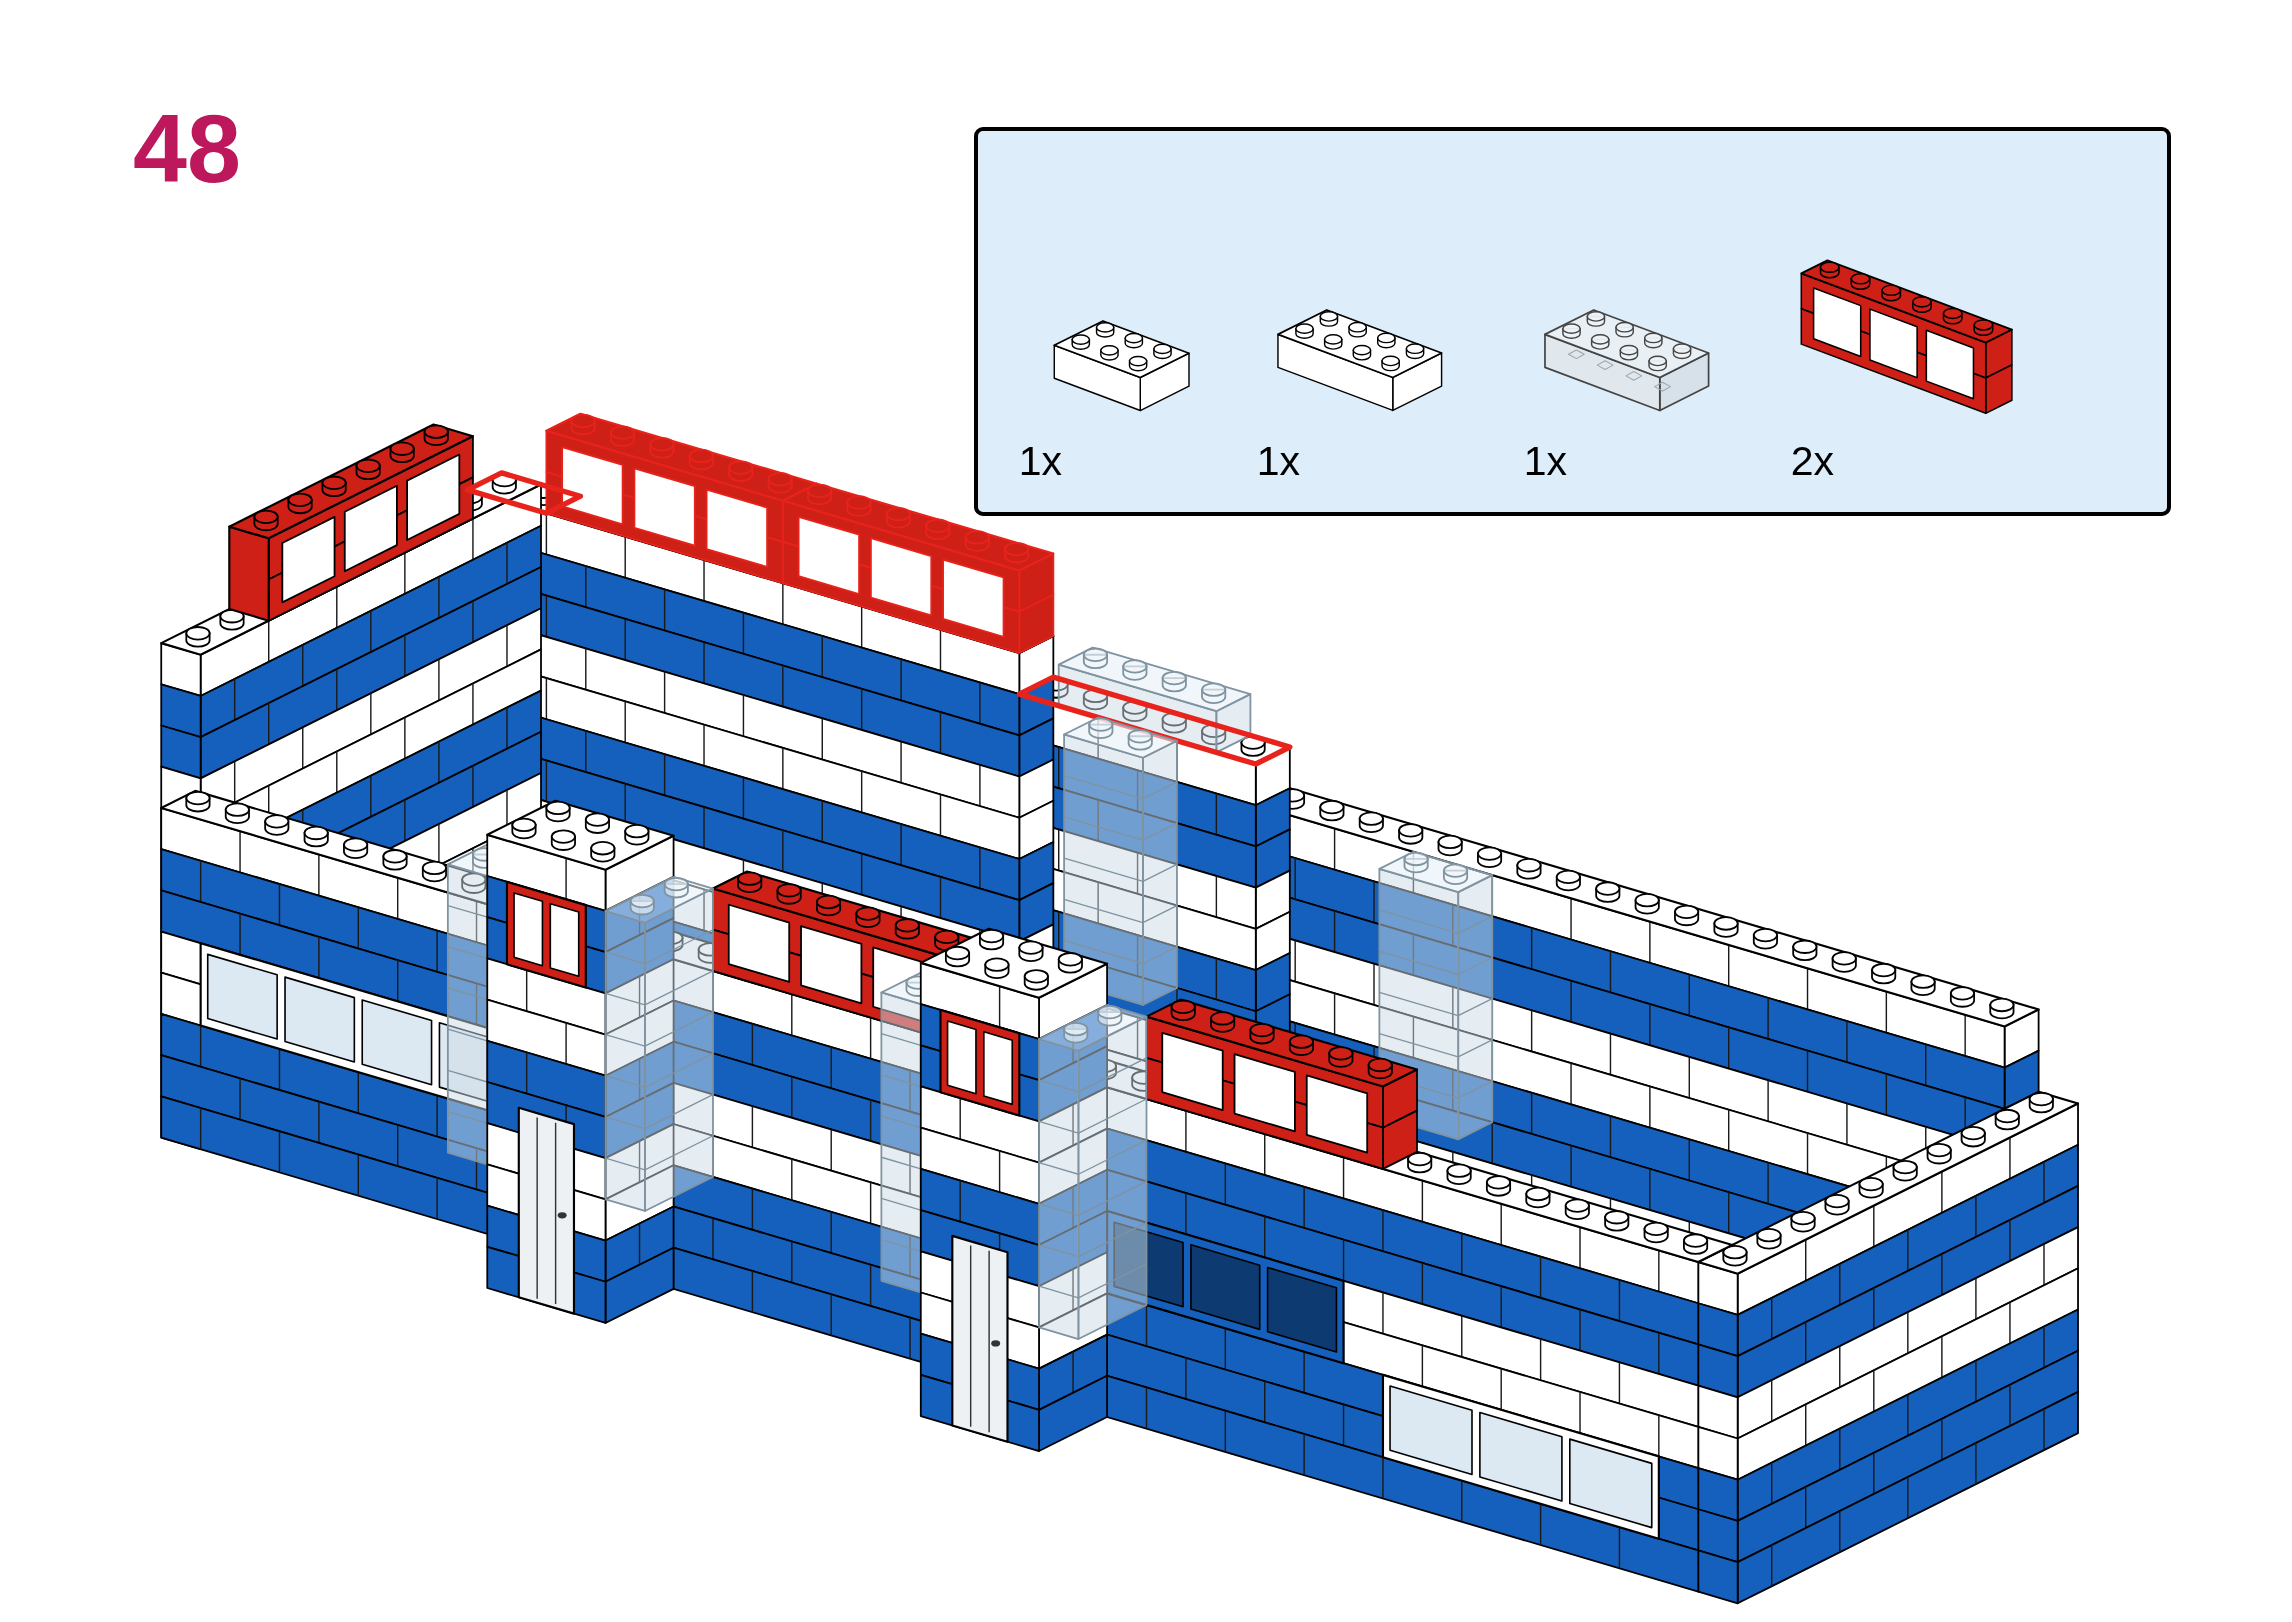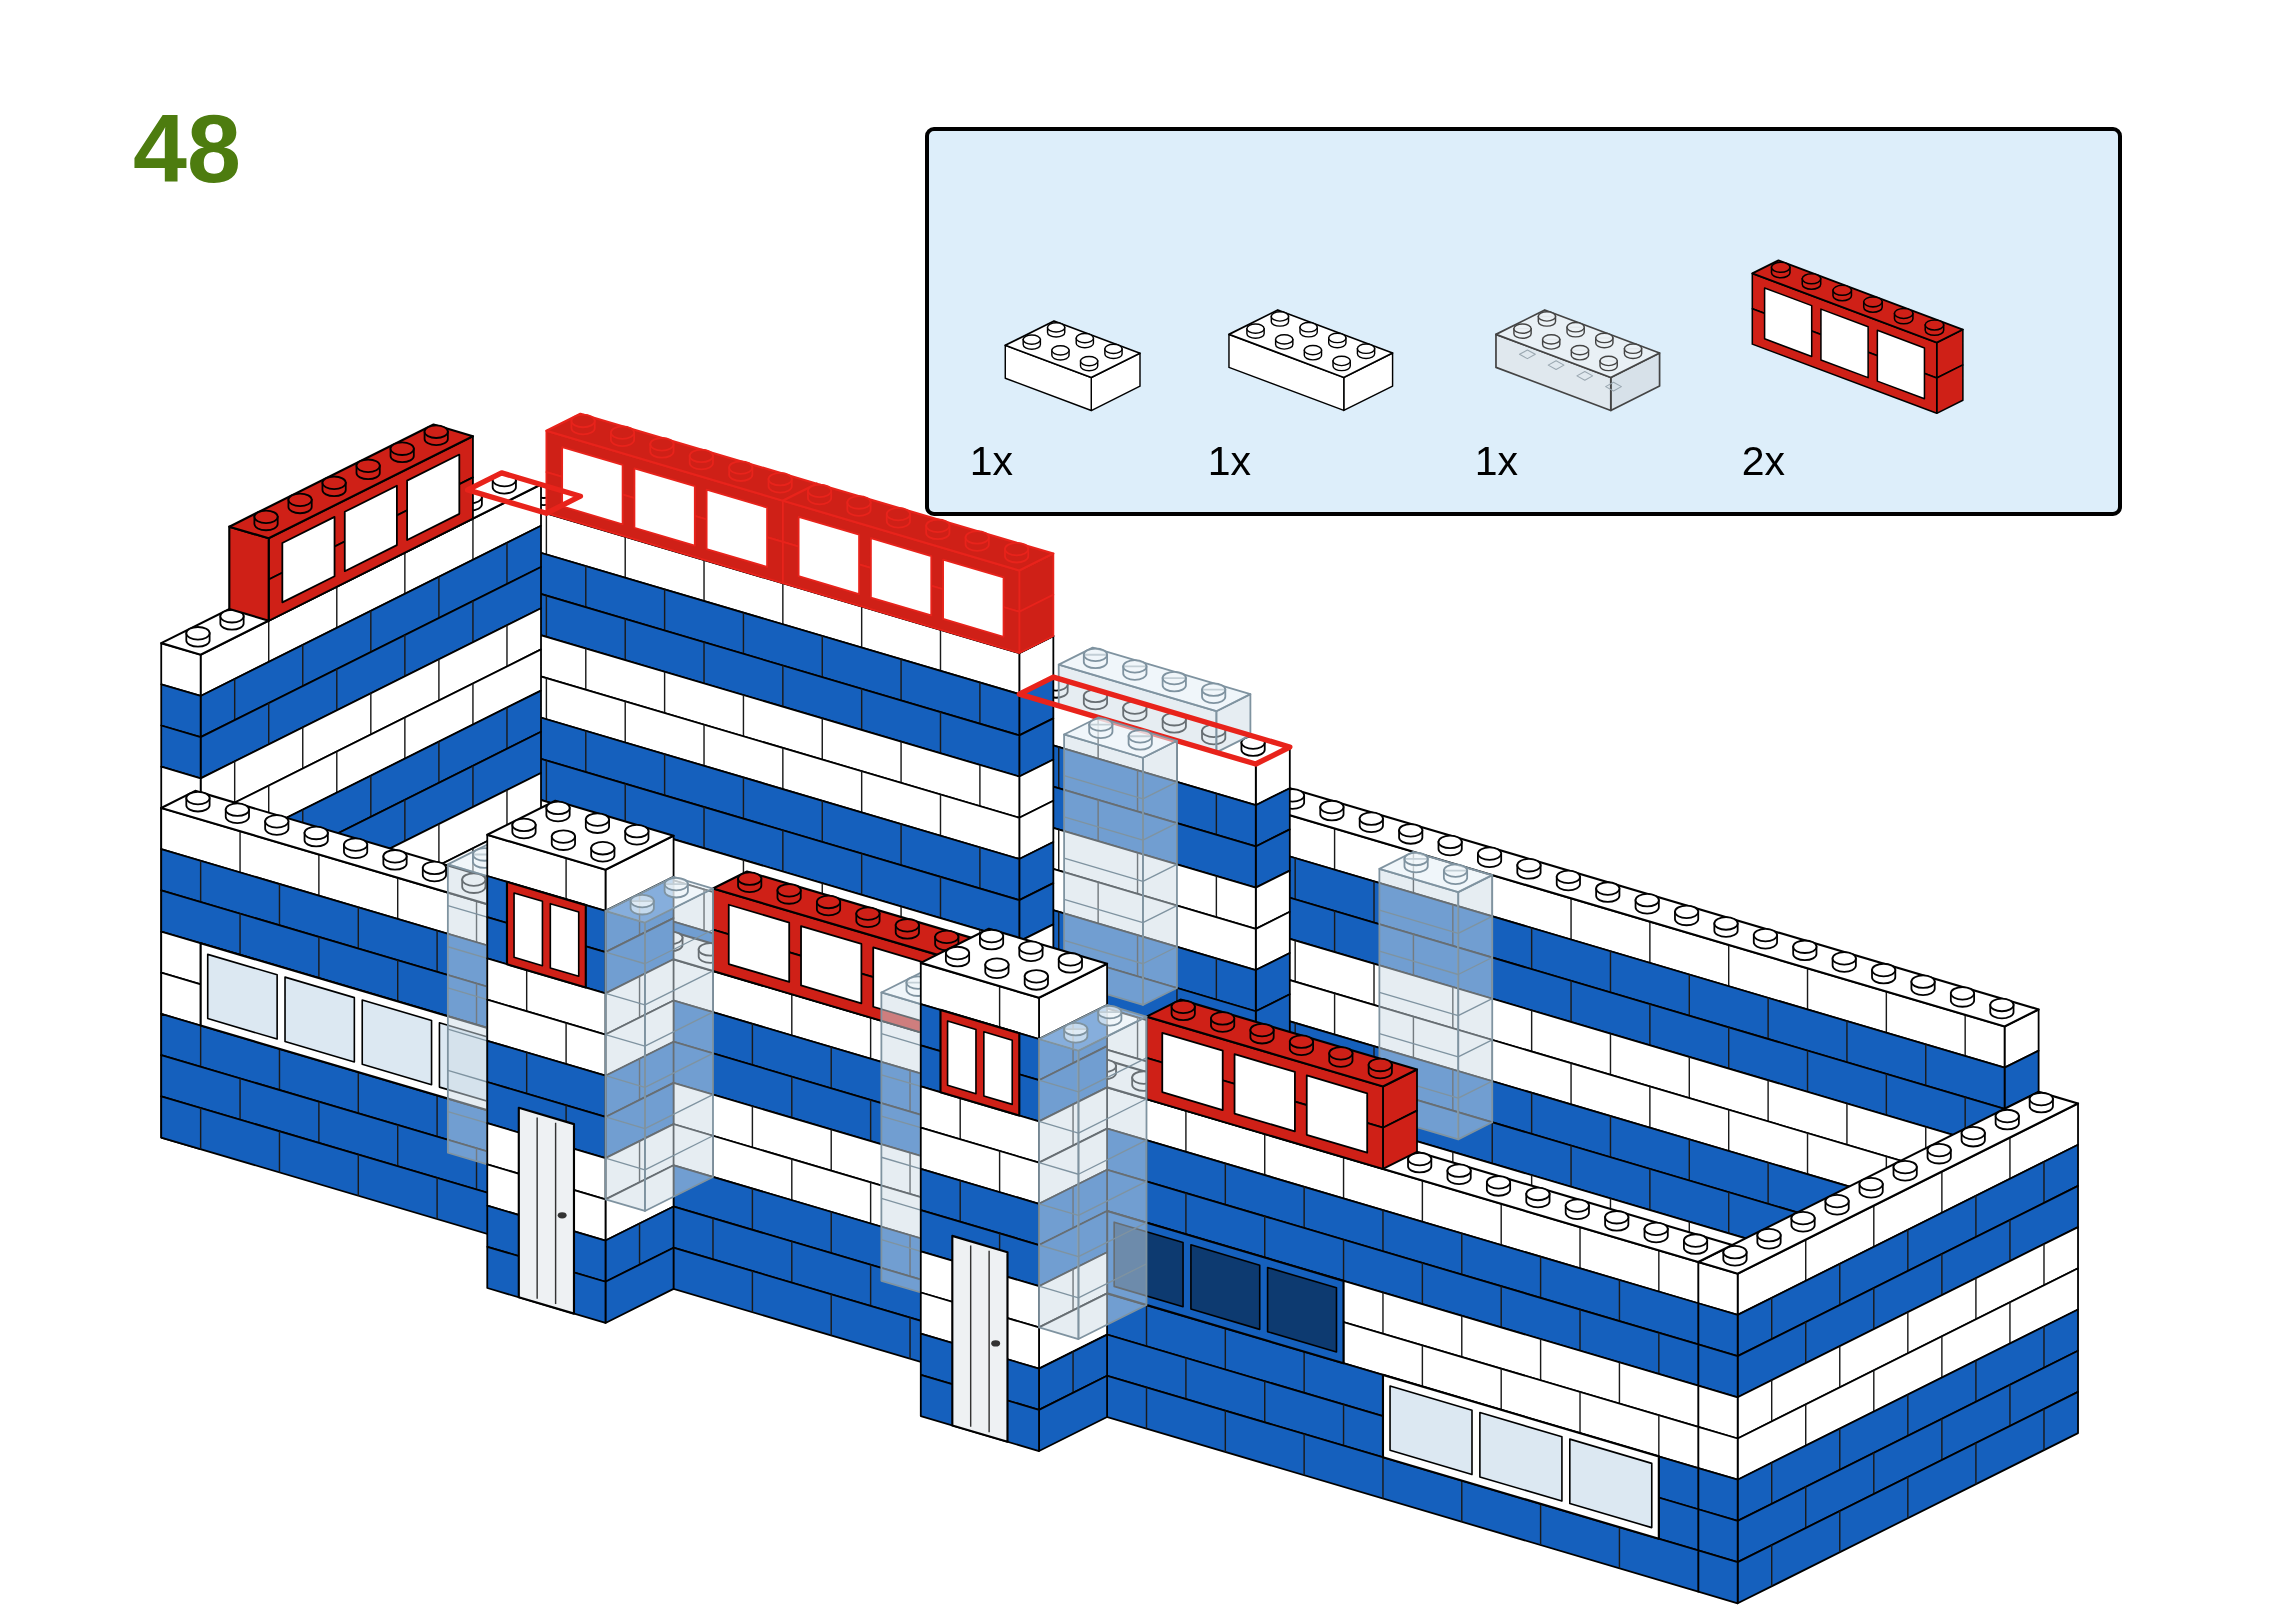--- a/index.html
+++ b/index.html
@@ -2,25 +2,25 @@
 <html style="font-size:14.3px"><head>
 <meta charset="utf-8">
 <style>
   html,body{margin:0;padding:0;}
   body{
     width:2293px;height:1623px;background:#ffffff;position:relative;overflow:hidden;
     font-family:"Liberation Sans",sans-serif;
   }
   .step-number{
     position:absolute;left:133px;top:93px;
-    font-size:97px;font-weight:700;color:#4d7c0f;
+    font-size:97px;font-weight:700;color:#be185d;
   }
   #assembly{position:absolute;left:0;top:0;width:2293px;height:1623px;}
   .parts-panel{
-    position:absolute;left:925px;top:127px;width:1197px;height:389px;
+    position:absolute;left:974px;top:127px;width:1197px;height:389px;
     border:4.5px solid #000;border-radius:9px;box-sizing:border-box;
     display:flex;align-items:flex-end;gap:23px;padding:25px 36px 27px 39px;
     z-index:5;
   }
   .part-cell{display:flex;flex-direction:column;}
   .qty{font-size:41px;color:#000;margin-top:9px;padding-left:1.8px;}
 </style>
 </head>
 <body>
 

